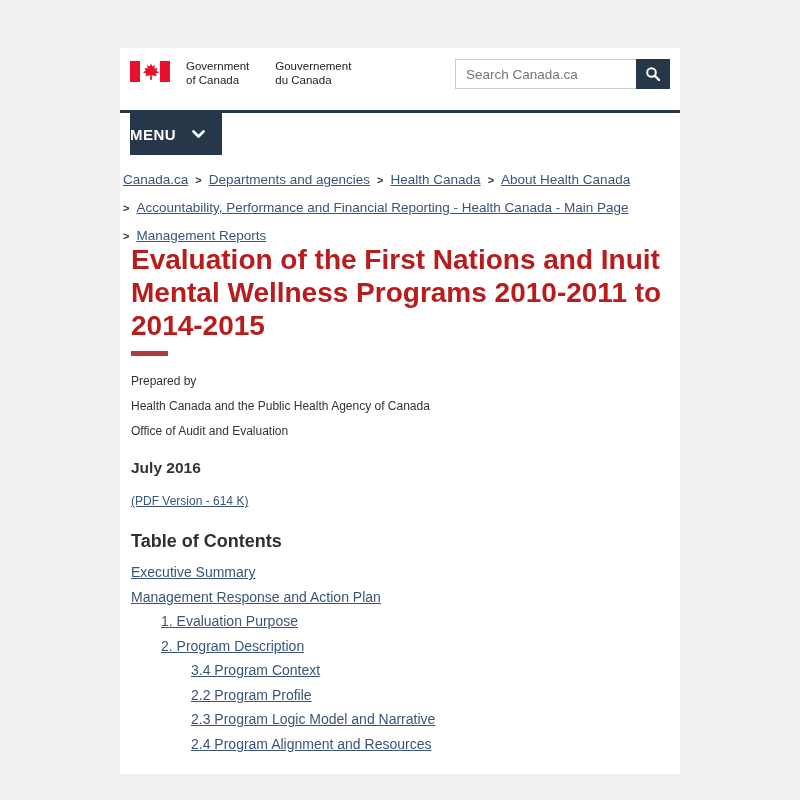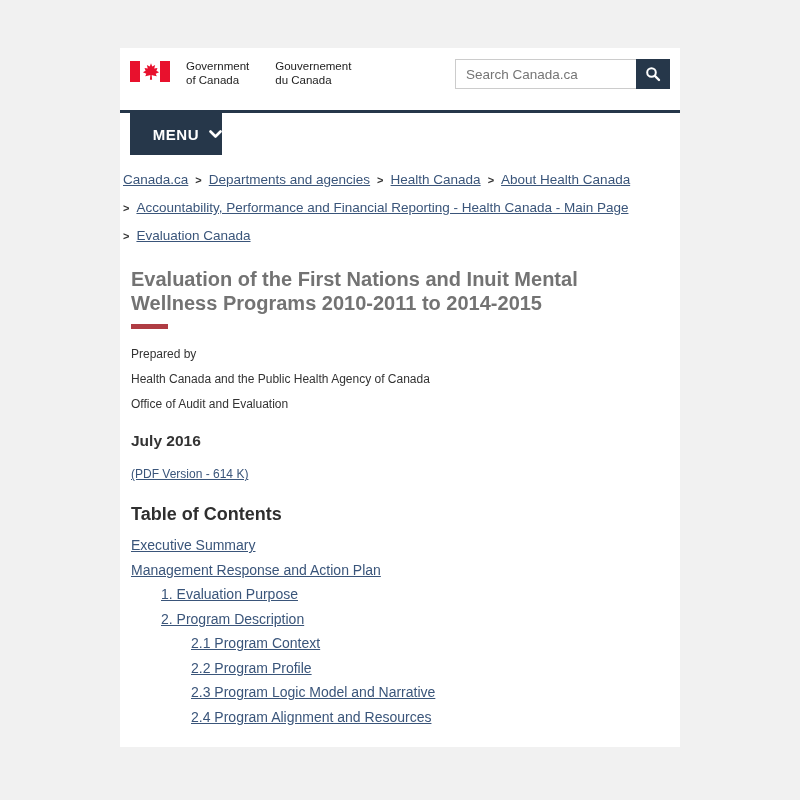--- a/index.html
+++ b/index.html
@@ -63,47 +63,46 @@
   }
 
   
   .menu-band { border-top: 3px solid var(--navy); }
   .menu-btn {
     margin-left: 10px;
     width: 92px; height: 42px;
     background: var(--navy);
     color: #fff;
     border: none;
-    display: flex; align-items: center; justify-content: flex-end;
-    gap: 10px;
+    display: flex; align-items: center; justify-content: flex-start;
+    gap: 16px;
     font-family: "Liberation Sans", sans-serif;
     font-size: 15px; font-weight: bold;
     letter-spacing: .5px;
     cursor: pointer;
   }
 
   
   .breadcrumb {
     margin: 17px 10px 0 3px;
     display: flex; flex-wrap: wrap;
     gap: 13px 7px;
     font-size: 13.5px;
   }
   .crumb { display: inline-flex; align-items: center; gap: 7px; white-space: nowrap; }
   .crumb-sep { font-weight: bold; font-size: 11px; color: #333; }
   a { color: var(--link); text-decoration: underline; }
 
   
   .article { padding: 0 11px; }
   .page-title {
-    margin-top: 25px;
-    font-size: 20px;
+    font-size: 28px;
     font-weight: bold;
     line-height: 1.18;
-    color: #737373;
+    color: #b91c1c;
   }
   .title-rule {
     width: 37px; height: 5px;
     background: var(--rule-red);
     margin-top: 9px;
   }
   .byline { margin-top: 13px; font-size: 12px; line-height: 25px; }
   .doc-date { margin-top: 15px; font-size: 15.5px; font-weight: bold; }
   .pdf-link { display: inline-block; margin-top: 17px; font-size: 12px; }
 
@@ -179,21 +178,21 @@
     <span class="crumb">
       <span class="crumb-sep">&gt;</span>
       <a href="#">About Health Canada</a>
     </span>
     <span class="crumb">
       <span class="crumb-sep">&gt;</span>
       <a href="#">Accountability, Performance and Financial Reporting - Health Canada - Main Page</a>
     </span>
     <span class="crumb">
       <span class="crumb-sep">&gt;</span>
-      <a href="#">Evaluation Canada</a>
+      <a href="#">Management Reports</a>
     </span>
   </nav>
 
   <main class="article">
     <h1 class="page-title">Evaluation of the First Nations and Inuit Mental Wellness Programs 2010-2011 to 2014-2015</h1>
     <div class="title-rule"></div>
 
     <div class="byline">
       <div>Prepared by</div>
       <div>Health Canada and the Public Health Agency of Canada</div>
@@ -213,21 +212,21 @@
       <li class="lvl0">
         <a href="#">Management Response and Action Plan</a>
       </li>
       <li class="lvl1">
         <a href="#">1. Evaluation Purpose</a>
       </li>
       <li class="lvl1">
         <a href="#">2. Program Description</a>
       </li>
       <li class="lvl2">
-        <a href="#">2.1 Program Context</a>
+        <a href="#">3.4 Program Context</a>
       </li>
       <li class="lvl2">
         <a href="#">2.2 Program Profile</a>
       </li>
       <li class="lvl2">
         <a href="#">2.3 Program Logic Model and Narrative</a>
       </li>
       <li class="lvl2">
         <a href="#">2.4 Program Alignment and Resources</a>
       </li>

